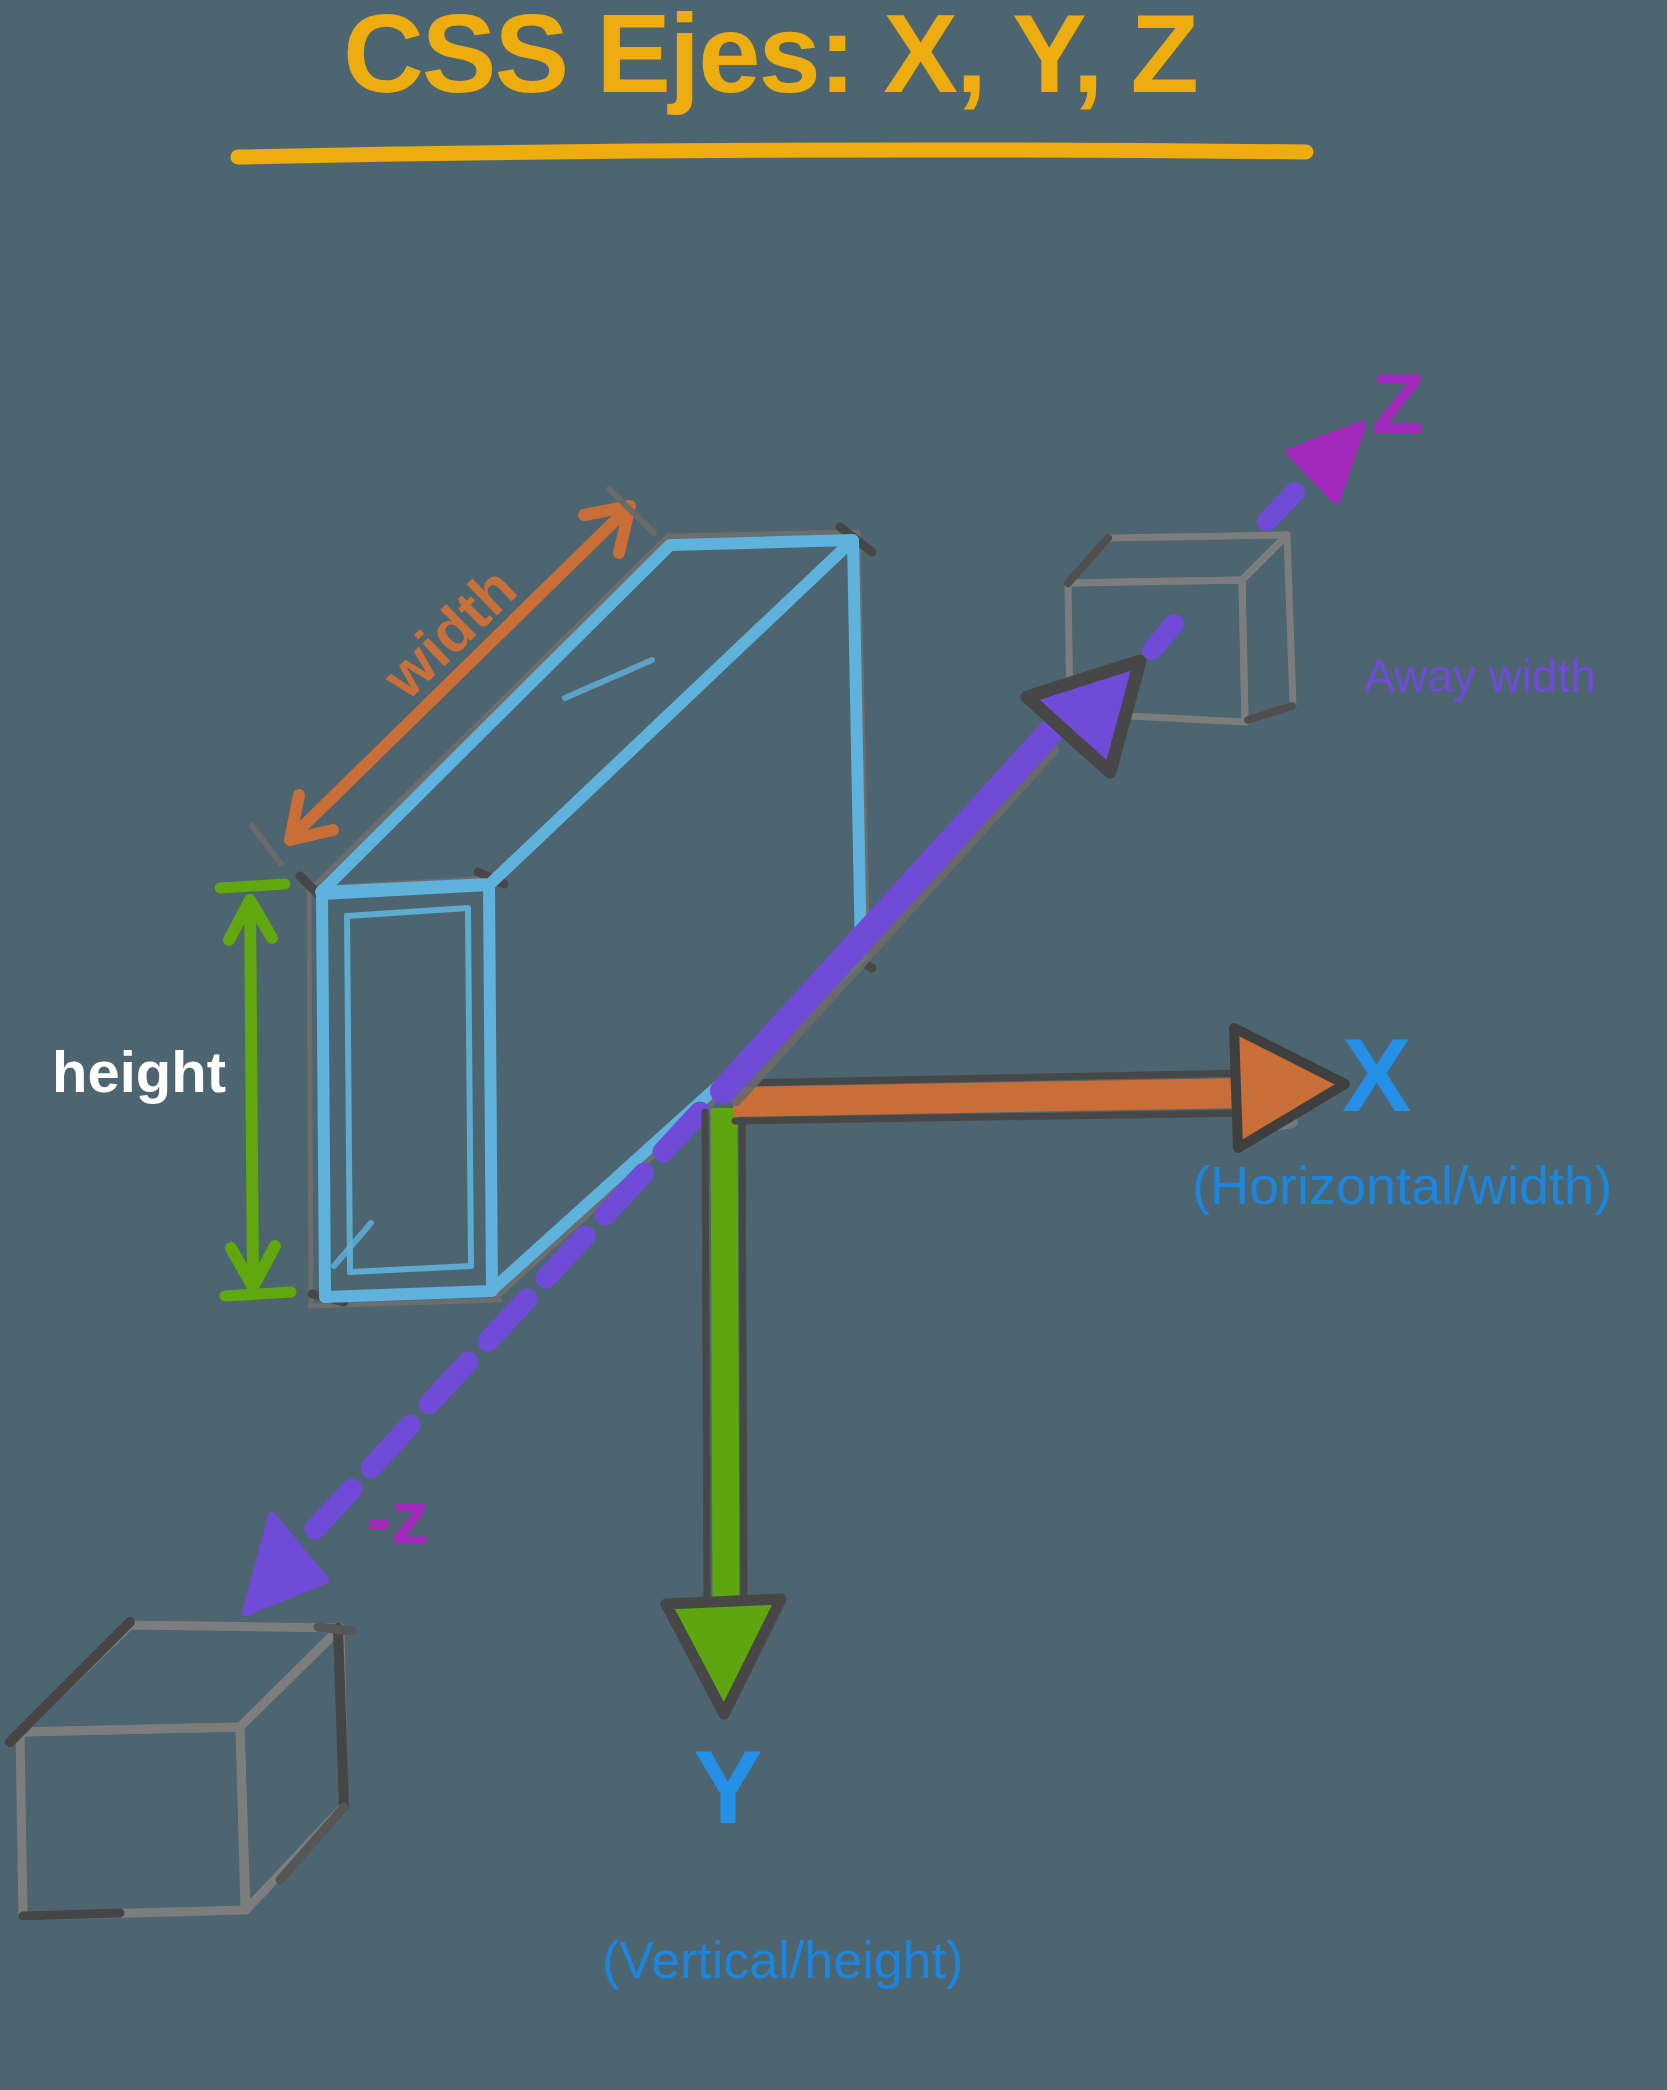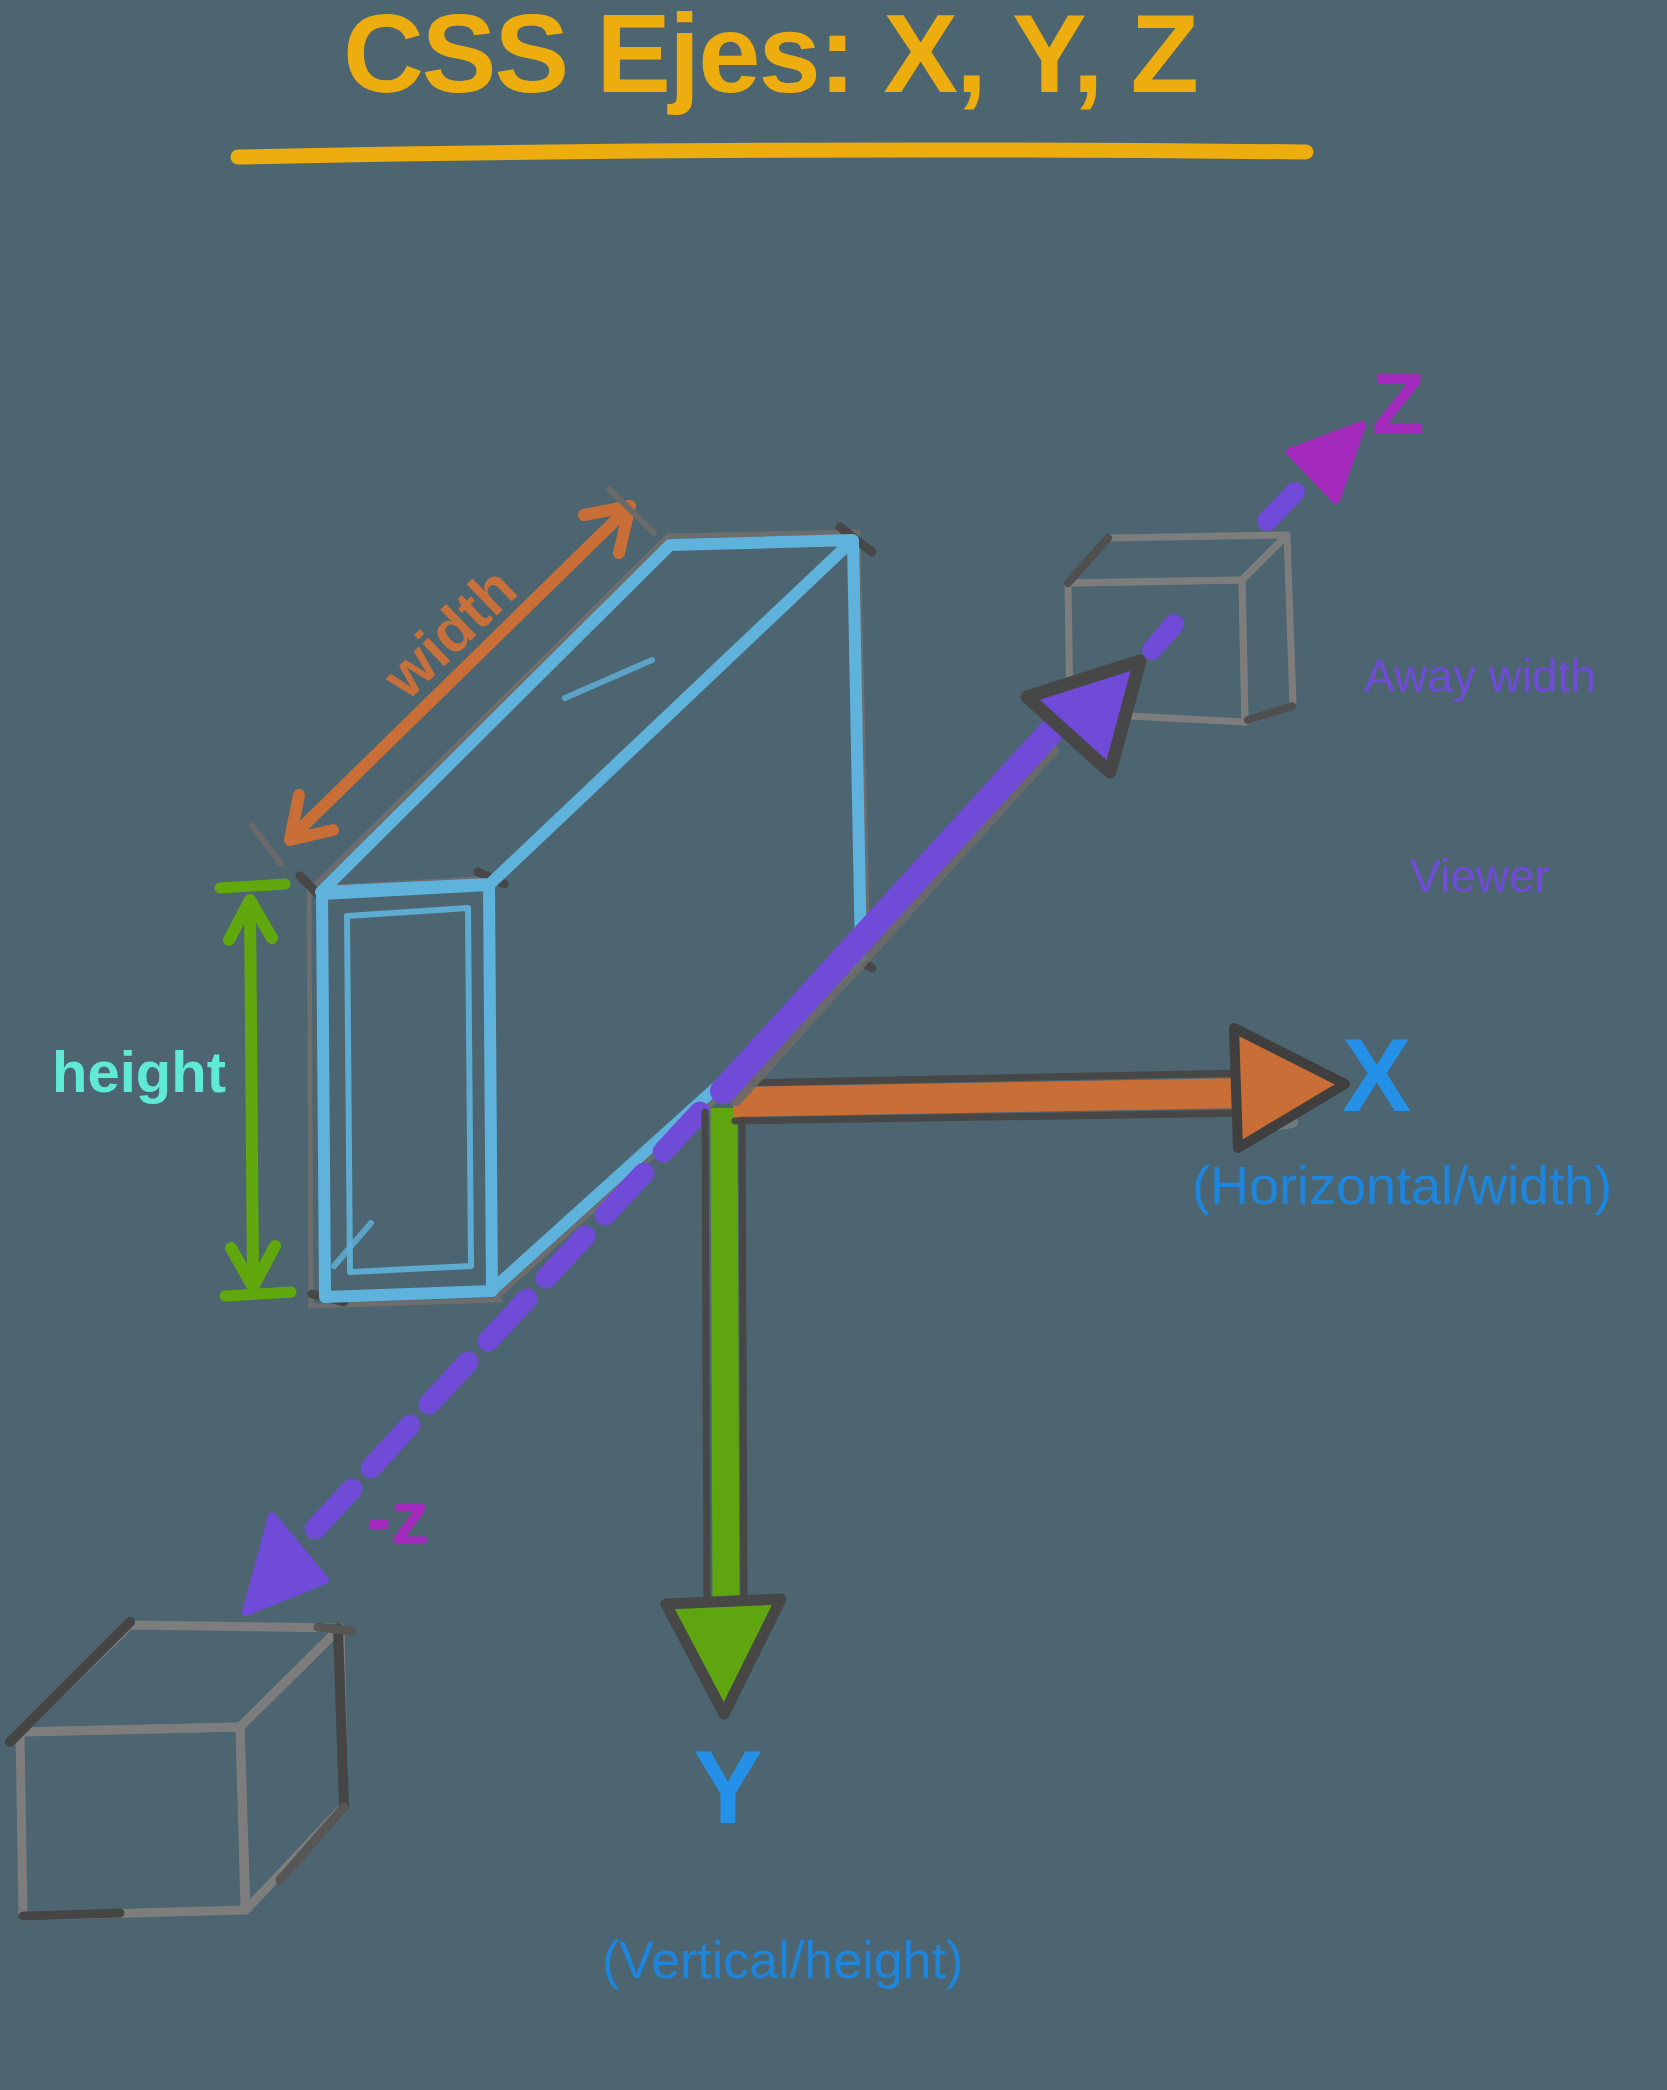--- a/index.html
+++ b/index.html
@@ -17,21 +17,21 @@
     text-align:center;
     font-size:112px;font-weight:bold;letter-spacing:-2px;
     color:#EEAD0E;
   }
   #width-label{
     left:300px;top:600px;width:300px;text-align:center;
     font-size:60px;font-weight:bold;color:#C8703B;
     transform:rotate(-44deg);
   }
   #height-label{
-    left:52px;top:1040px;font-size:58px;font-weight:bold;color:#5eead4;
+    left:52px;top:1040px;font-size:58px;font-weight:bold;color:#ffffff;
   }
   #z-letter{left:1372px;top:356px;font-size:86px;font-weight:bold;color:#A328BC;}
   #away-top{
     left:1345px;top:510px;width:270px;text-align:center;
     font-size:46px;color:#6F4BD8;line-height:1.45;
   }
   #depth-label{left:1042px;top:822px;font-size:54px;color:#6F4BD8;}
   #x-letter{left:1342px;top:1018px;font-size:104px;font-weight:bold;color:#2590E8;}
   #horizontal-label{left:1192px;top:1156px;font-size:54px;color:#1E85DC;}
   #y-letter{left:668px;top:1730px;width:120px;text-align:center;font-size:104px;font-weight:bold;color:#2590E8;}
@@ -148,21 +148,20 @@
   <div class="lbl" id="title">CSS Ejes: X, Y, Z</div>
 
   <div class="lbl" id="width-label">width</div>
 
   <div class="lbl" id="height-label">height</div>
 
   <div class="lbl" id="z-letter">Z</div>
 
   <div class="lbl" id="away-top">
     <div>Away width</div>
-    <div>Viewer</div>
   </div>
 
 
   <div class="lbl" id="x-letter">X</div>
 
   <div class="lbl" id="horizontal-label">(Horizontal/width)</div>
 
   <div class="lbl" id="y-letter">Y</div>
 
   <div class="lbl" id="vertical-label">(Vertical/height)</div>

